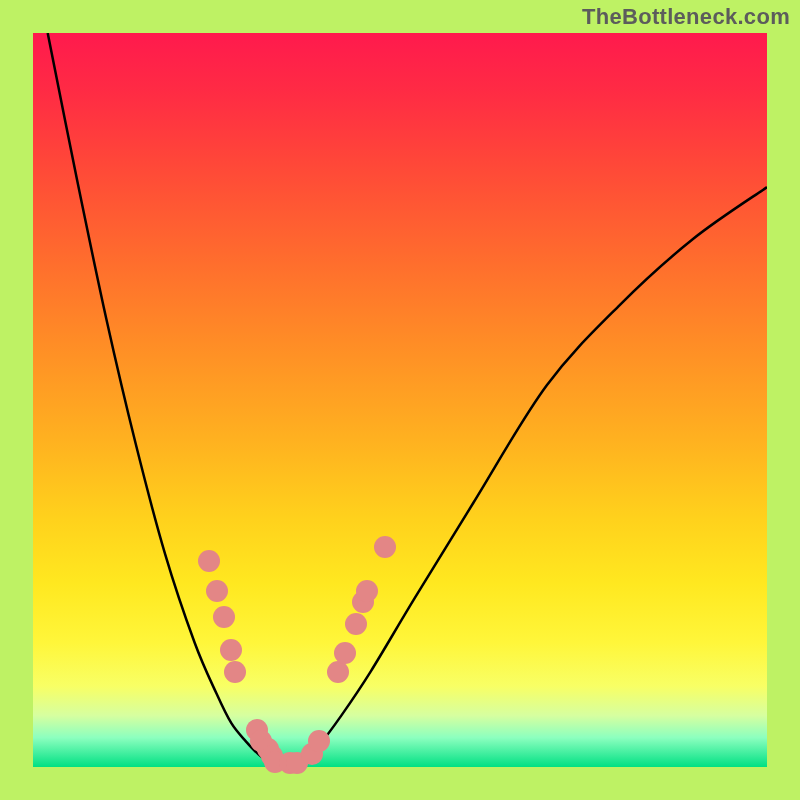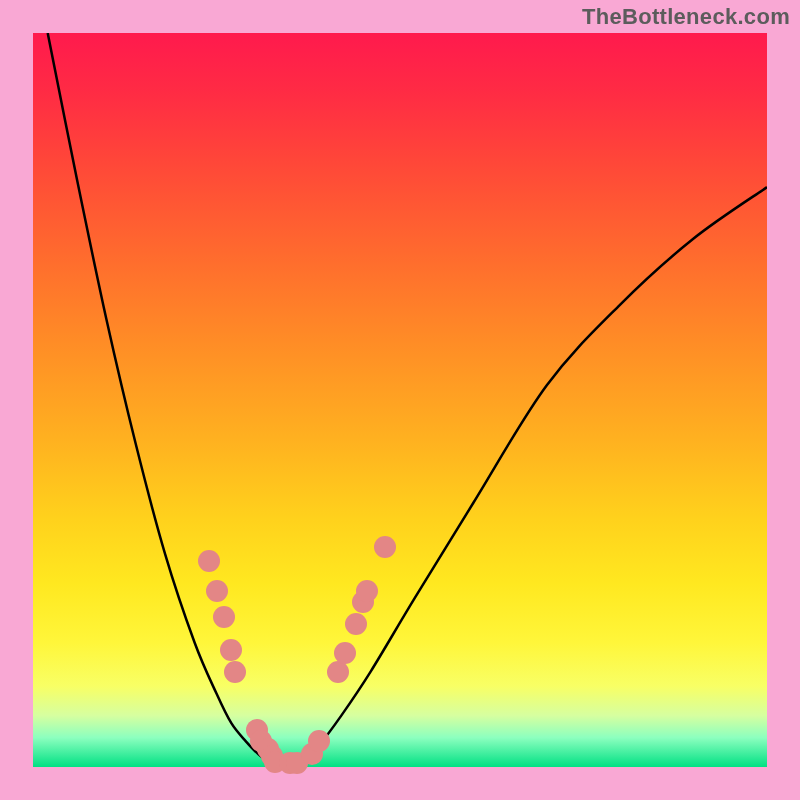--- a/index.html
+++ b/index.html
@@ -7,21 +7,21 @@
     padding: 0;
     width: 800px;
     height: 800px;
     background: #000;
     overflow: hidden;
   }
   .chart-container {
     position: relative;
     width: 800px;
     height: 800px;
-    background: #f9a8d4;
+    background: #bef264;
   }
   .plot-area {
     position: absolute;
     left: 33px;
     top: 33px;
     width: 734px;
     height: 734px;
     background: linear-gradient(to bottom,
       #ff1a4d 0%,
       #ff2b44 8%,

